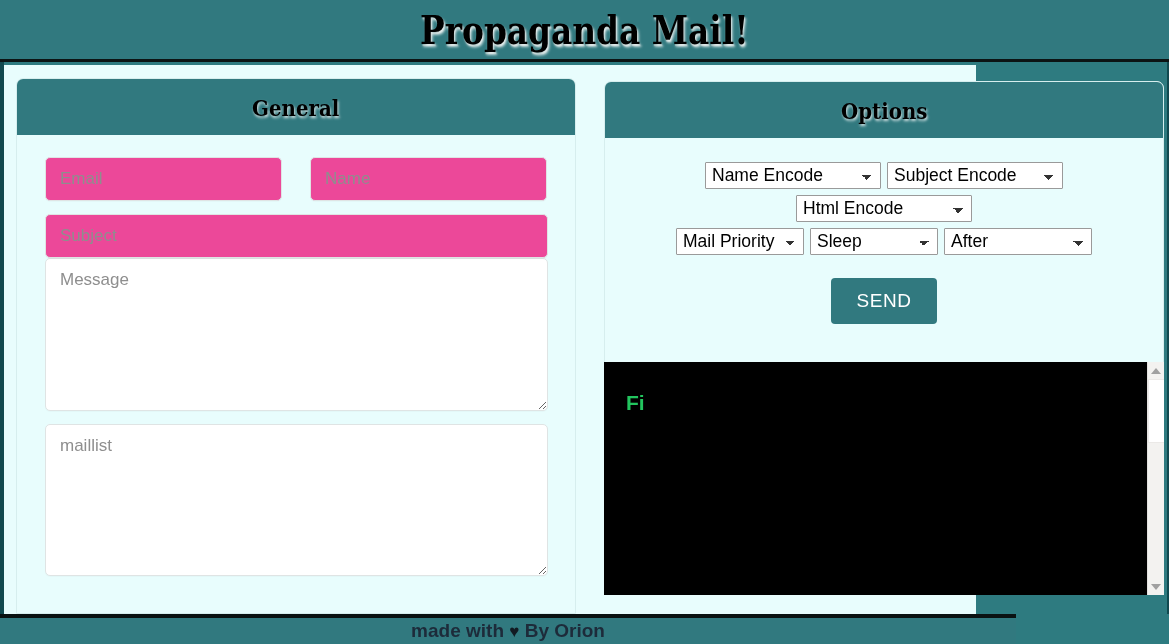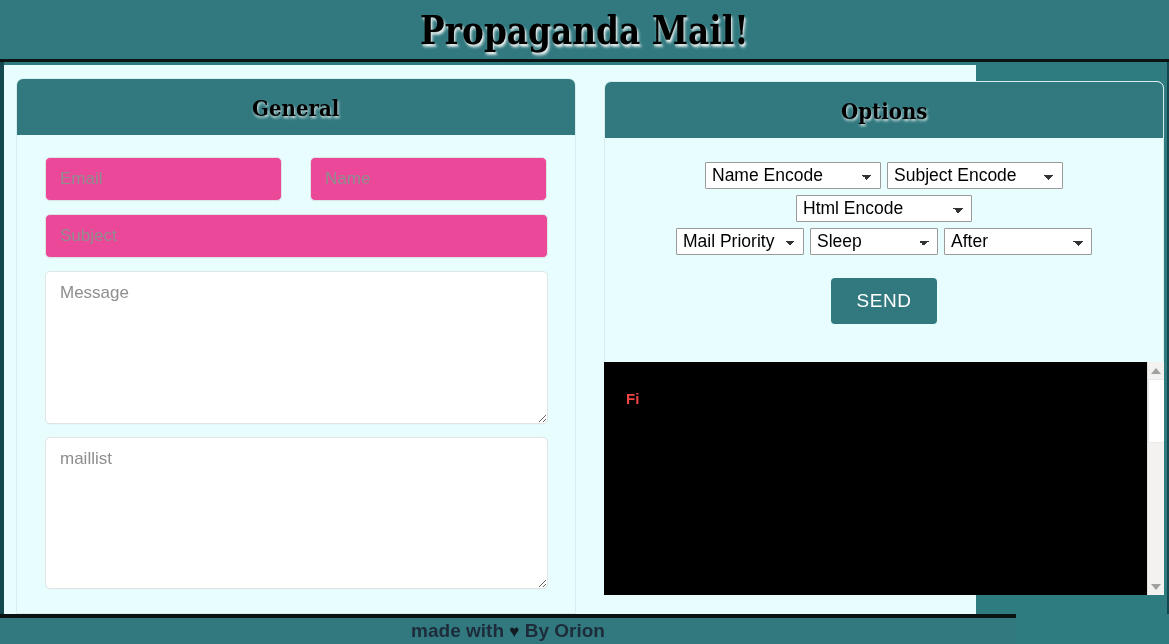--- a/index.html
+++ b/index.html
@@ -131,21 +131,21 @@
     padding: 11px 14px;
     font-size: 17px;
     color: #333;
     font-family: "Liberation Sans", sans-serif;
     outline: none;
     resize: vertical;
     display: block;
     box-shadow: 0 1px 1px rgba(0,0,0,0.025);
   }
   .txtarea::placeholder { color: #8e8e8e; opacity: 1; }
-  #message-field  { height: 153px; margin-top: 13px; }
+  #message-field  { height: 153px; }
   #maillist-field { height: 152px; margin-top: 13px; }
 
   
   .opt-rows {
     padding-top: 24px;
     display: flex;
     flex-direction: column;
     align-items: center;
     gap: 6px;
   }
@@ -201,23 +201,23 @@
     position: absolute;
     left: 600px; top: 297px;
     width: 560px; height: 233px;
     background: #000000;
     overflow: hidden;
     display: flex;
   }
   .console-text {
     flex: 1;
     padding: 26px 11px 0 22px;
-    color: #ef4444;
-    font-family: "Liberation Sans", sans-serif;
-    font-size: 15px;
+    color: #22c55e;
+    font-family: "Liberation Sans", sans-serif;
+    font-size: 21px;
     font-weight: bold;
     white-space: pre-wrap;
     line-height: 1.4;
   }
 
   
   .scrollbar {
     width: 17px;
     background: #f3f2f0;
     border-left: 1px solid #e3e1df;

